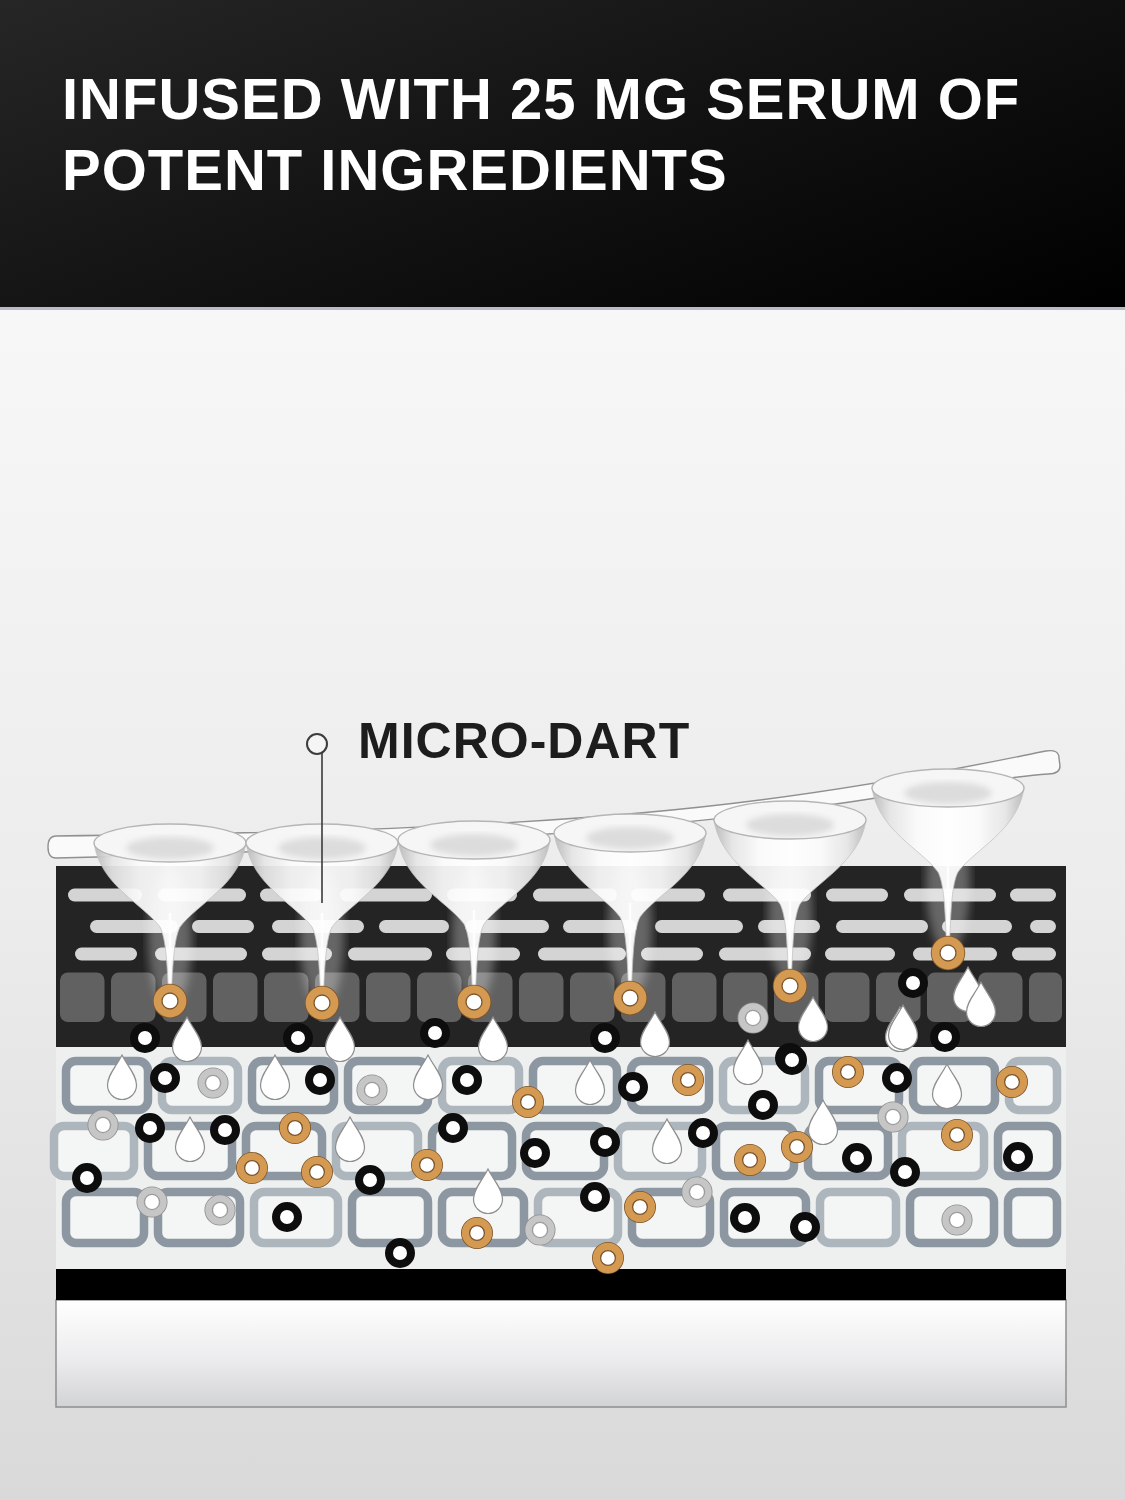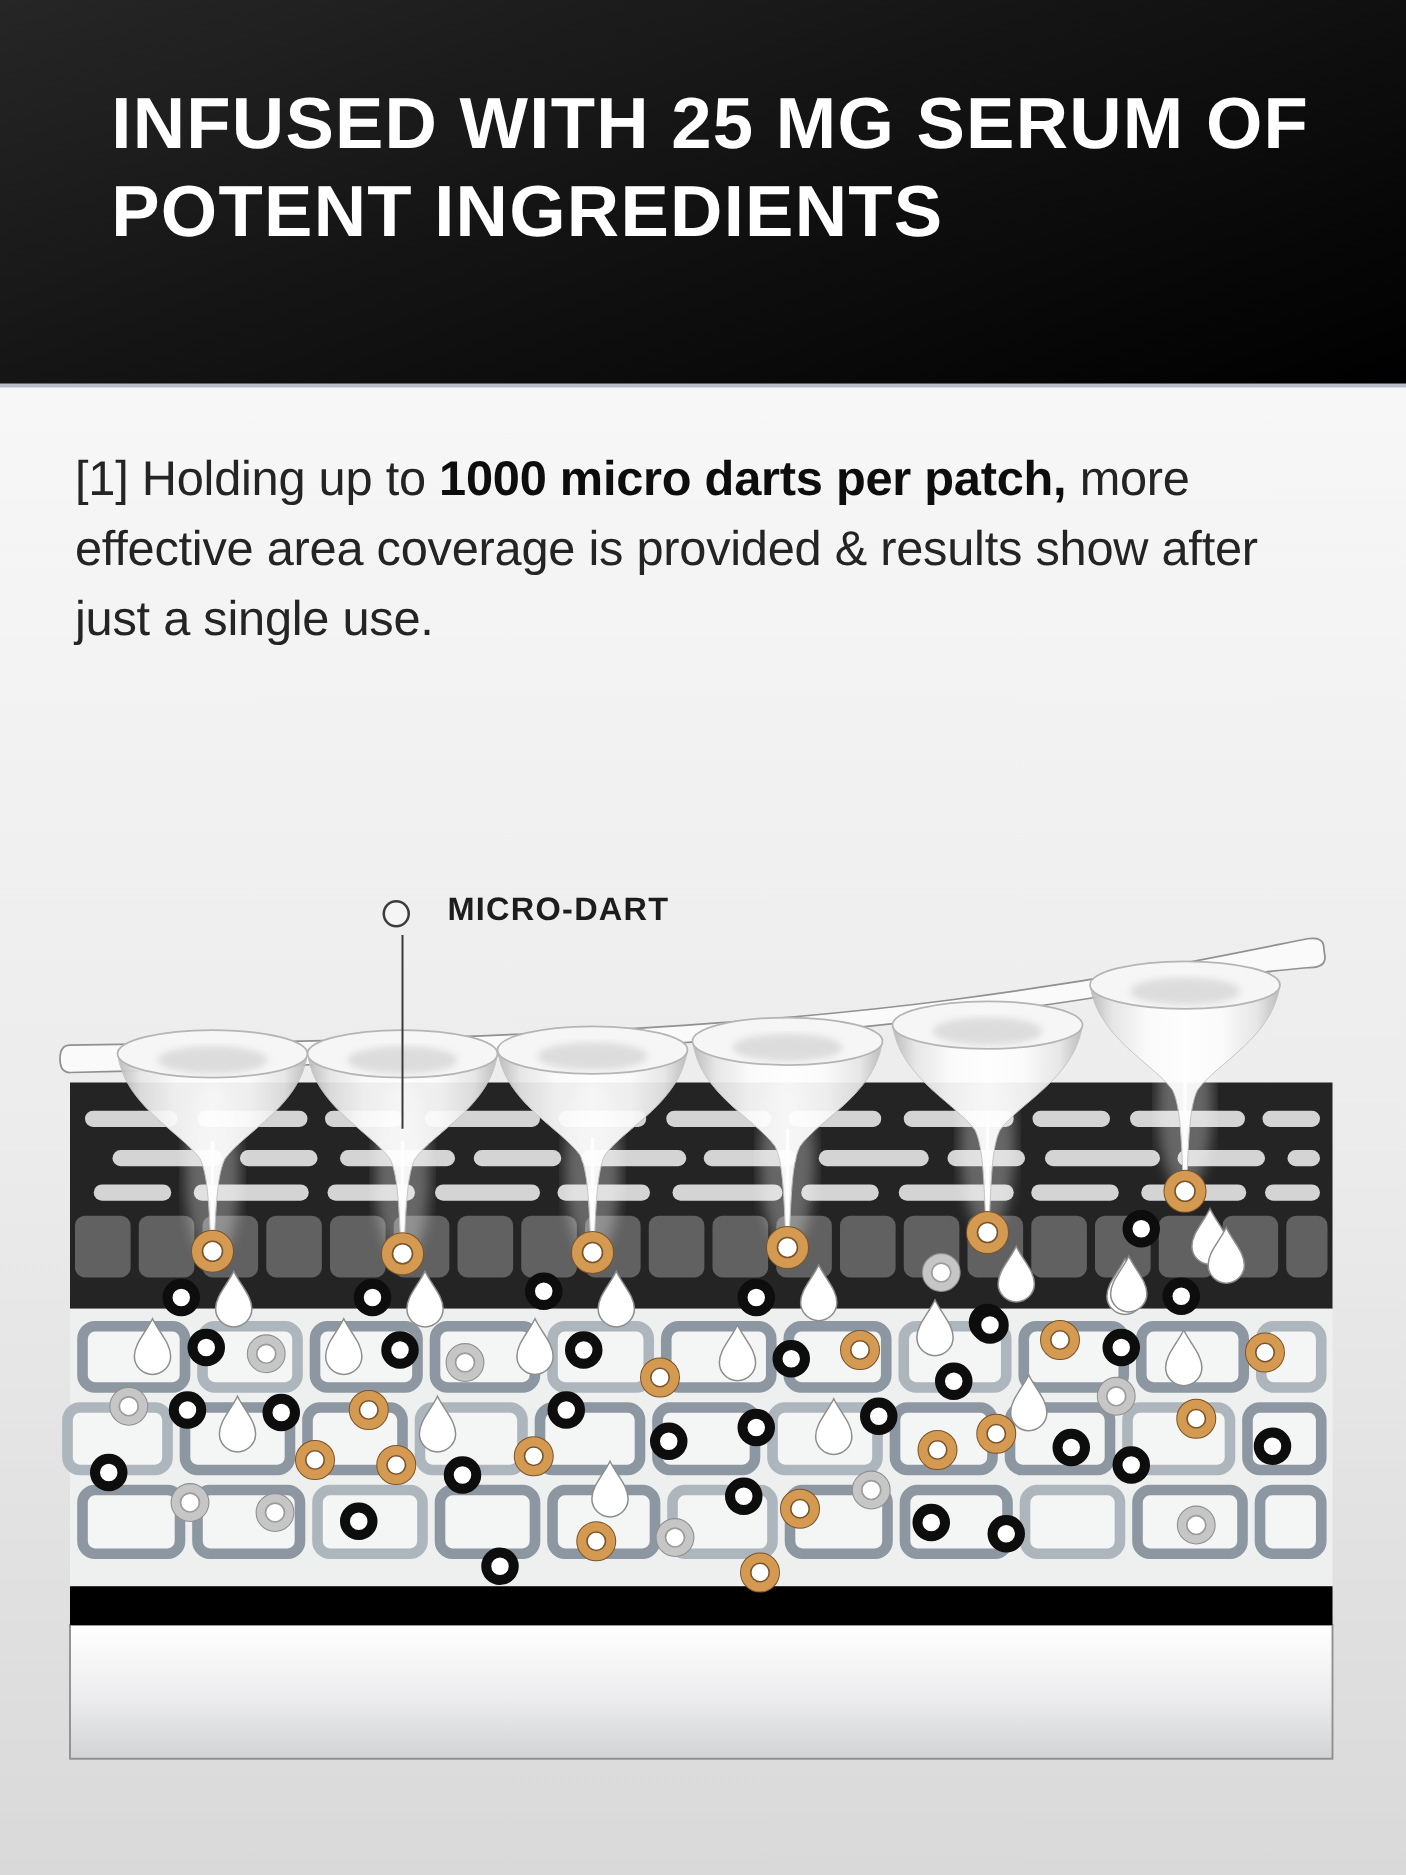--- a/index.html
+++ b/index.html
@@ -8,55 +8,54 @@
     background:linear-gradient(180deg,#f7f7f7 21%,#ececec 60%,#d9d9d9 100%);
     font-family:"Liberation Sans",sans-serif;
   }
   .header{
     position:absolute;top:0;left:0;width:1125px;height:310px;
     background:linear-gradient(160deg,#262626 0%,#141414 45%,#000 100%);
     border-bottom:3px solid #b7bcc8;
     box-sizing:border-box;
   }
   .header .title{
-    padding:64px 0 0 89px;color:#fff;font-weight:bold;
+    padding:64px 0 0 62px;color:#fff;font-weight:bold;
     font-size:58px;line-height:1.22;letter-spacing:1px;white-space:nowrap;
   }
   .copy{
     position:absolute;top:356px;left:60px;width:955px;
     color:#242424;font-size:39px;line-height:1.44;letter-spacing:-0.2px;
   }
   .copy p{margin:0;}
   .copy p + p{margin-top:50px;}
   .copy strong{color:#0d0d0d;}
   .dartlabel{
     position:absolute;top:712px;left:306px;display:flex;align-items:center;
     z-index:3;
   }
   .dartlabel .dot{
     width:22px;height:22px;border:2.5px solid #3c3c3c;border-radius:50%;
     background:#f5f5f5;box-sizing:border-box;margin-top:6px;
   }
   .dartlabel .txt{
-    margin-left:30px;font-size:26px;font-weight:bold;color:#1d1d1d;letter-spacing:1px;
+    margin-left:30px;font-size:50px;font-weight:bold;color:#1d1d1d;letter-spacing:1px;
   }
   svg.diagram{position:absolute;top:690px;left:0;z-index:2;}
 </style>
 </head>
 <body>
 
 <div class="header">
   <div class="title">
     <span style="display:block">INFUSED WITH 25 MG SERUM OF</span>
     <span style="display:block">POTENT INGREDIENTS</span>
   </div>
 </div>
 
 <div class="copy">
-  <p><span>[1] Holding up to </span><strong>1000 micro darts per patch,</strong><span> more effective area coverage is provided &amp; results show after just a single use.</span></p>
 </div>
 
 <div class="dartlabel">
   <span class="dot"></span>
   <span class="txt">MICRO-DART</span>
 </div>
 
 <svg class="diagram" id="dg" width="1125" height="810" viewBox="0 690 1125 810">
     <defs>
 <linearGradient id="coneG" x1="0" y1="0" x2="1" y2="0">

